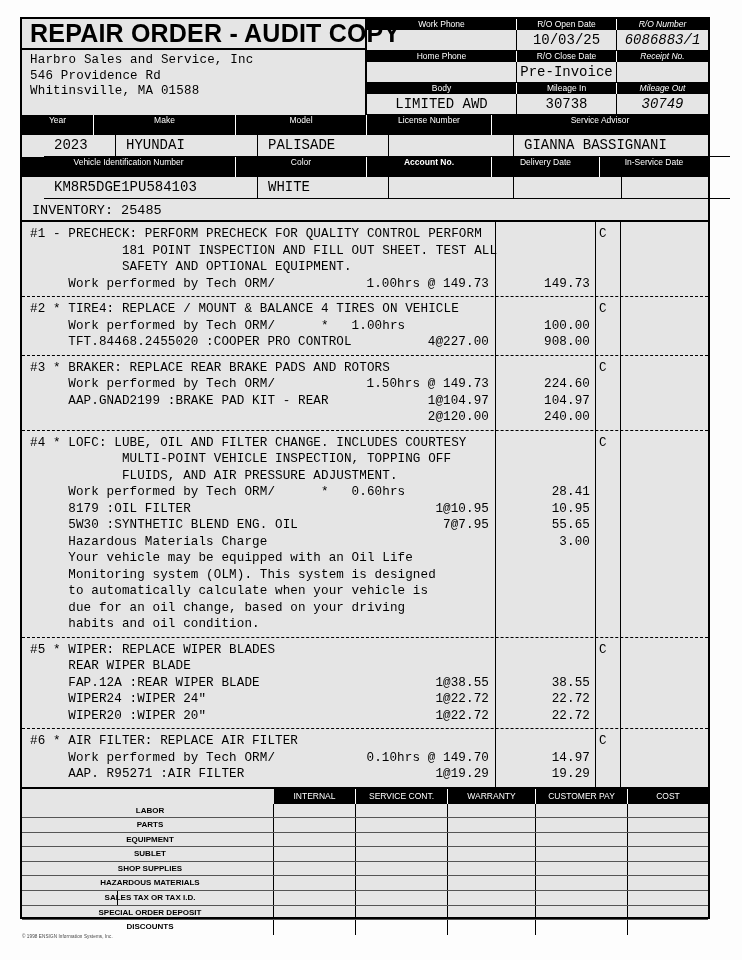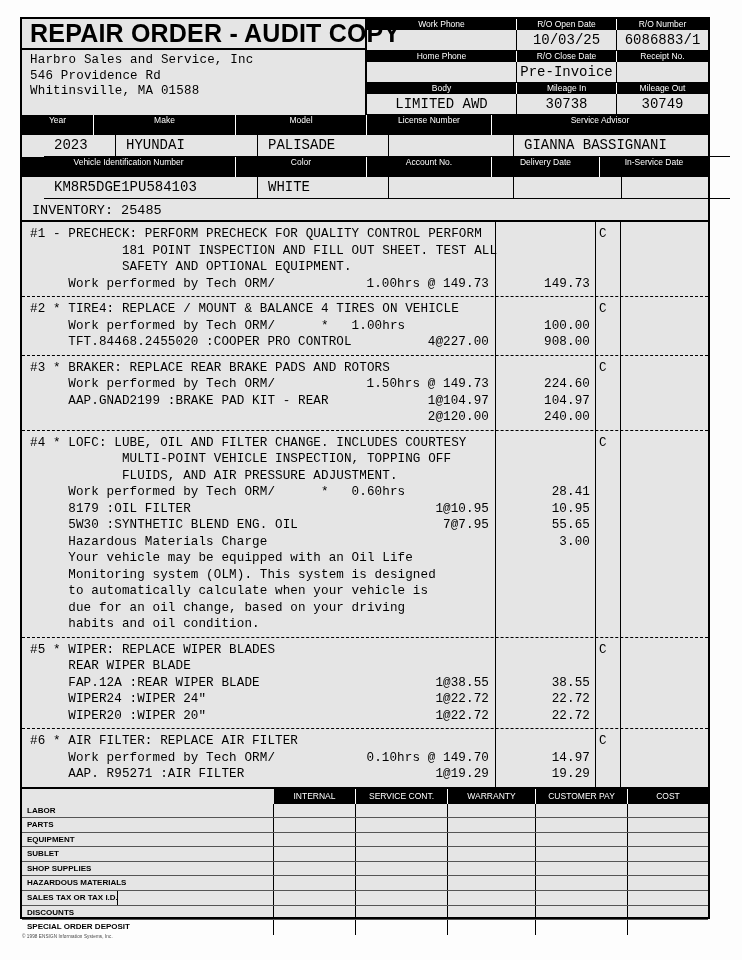--- a/index.html
+++ b/index.html
@@ -101,21 +101,21 @@
     font-family: "Liberation Mono", monospace;
     font-size: 14px;
     text-align: center;
     overflow: hidden;
     white-space: nowrap;
   }
   .valcell:last-child { border-right: none; }
   .rrow.valrow { border-bottom: 1.5px solid #000; align-items: flex-end; }
   .c-a { flex: 0 0 150px; width: 150px; }
   .c-b { flex: 0 0 100px; width: 100px; }
-  .c-c { flex: 1 1 auto; }
+  .c-c { flex: 1 1 auto; font-style: italic; }
 
   
   .vrow { display: flex; width: 100%; box-sizing: border-box; }
   .vlbl {
     background: #000; color: #fff;
     font-size: 8.5px; height: 20px; line-height: 11px;
     text-align: center; box-sizing: border-box;
     border-right: 1px solid #fff; overflow: hidden; white-space: nowrap;
   }
   .vlbl:last-child { border-right: none; }
@@ -128,21 +128,21 @@
   }
   .vval:last-child { border-right: none; }
   .vrow.valrow { border-bottom: 1.5px solid #000; margin-left: 22px; }
   .w-year { flex: 0 0 72px; width: 72px; }
   .w-make { flex: 0 0 142px; width: 142px; }
   .w-model { flex: 0 0 131px; width: 131px; }
   .w-lic { flex: 0 0 125px; width: 125px; }
   .w-adv { flex: 1 1 auto; }
   .w-vin { flex: 0 0 214px; width: 214px; }
   .w-color { flex: 0 0 131px; width: 131px; }
-  .w-acct { flex: 0 0 125px; width: 125px; }
+  .w-acct { flex: 0 0 125px; width: 125px; font-weight: bold; }
   .w-deliv { flex: 0 0 108px; width: 108px; }
   .w-insvc { flex: 1 1 auto; }
 
   .inventory {
     height: 23px;
     line-height: 23px;
     border-bottom: 2px solid #000;
     font-family: "Liberation Mono", monospace;
     font-size: 13.5px;
     padding-left: 10px;
@@ -241,21 +241,21 @@
   .trow:last-child { border-bottom: none; }
   .tlabel {
     flex: 0 0 252px; width: 252px;
     font-size: 8px;
     font-weight: bold;
     line-height: 14.6px;
     padding-left: 5px;
     box-sizing: border-box;
     border-right: 1.5px solid #000;
     position: relative;
-    overflow: hidden; white-space: nowrap;
+    overflow: hidden; white-space: nowrap; text-align: center;
   }
   .tlabel.split::after {
     content: "";
     position: absolute;
     left: 95px; top: 0; bottom: 0;
     border-left: 1.2px solid #000;
   }
   .tcell {
     box-sizing: border-box;
     border-right: 1.5px solid #000;
@@ -469,29 +469,29 @@
           </div>
           <div class="trow">
             <div class="tlabel split">SALES TAX OR TAX I.D.</div>
             <div class="tcell tc1"></div>
             <div class="tcell tc2"></div>
             <div class="tcell tc3"></div>
             <div class="tcell tc4"></div>
             <div class="tcell tc5"></div>
           </div>
           <div class="trow">
+            <div class="tlabel">SPECIAL ORDER DEPOSIT</div>
+            <div class="tcell tc1"></div>
+            <div class="tcell tc2"></div>
+            <div class="tcell tc3"></div>
+            <div class="tcell tc4"></div>
+            <div class="tcell tc5"></div>
+          </div>
+          <div class="trow">
             <div class="tlabel">DISCOUNTS</div>
-            <div class="tcell tc1"></div>
-            <div class="tcell tc2"></div>
-            <div class="tcell tc3"></div>
-            <div class="tcell tc4"></div>
-            <div class="tcell tc5"></div>
-          </div>
-          <div class="trow">
-            <div class="tlabel">SPECIAL ORDER DEPOSIT</div>
             <div class="tcell tc1"></div>
             <div class="tcell tc2"></div>
             <div class="tcell tc3"></div>
             <div class="tcell tc4"></div>
             <div class="tcell tc5"></div>
           </div>
         </div>
     </div>
 
   </div>

